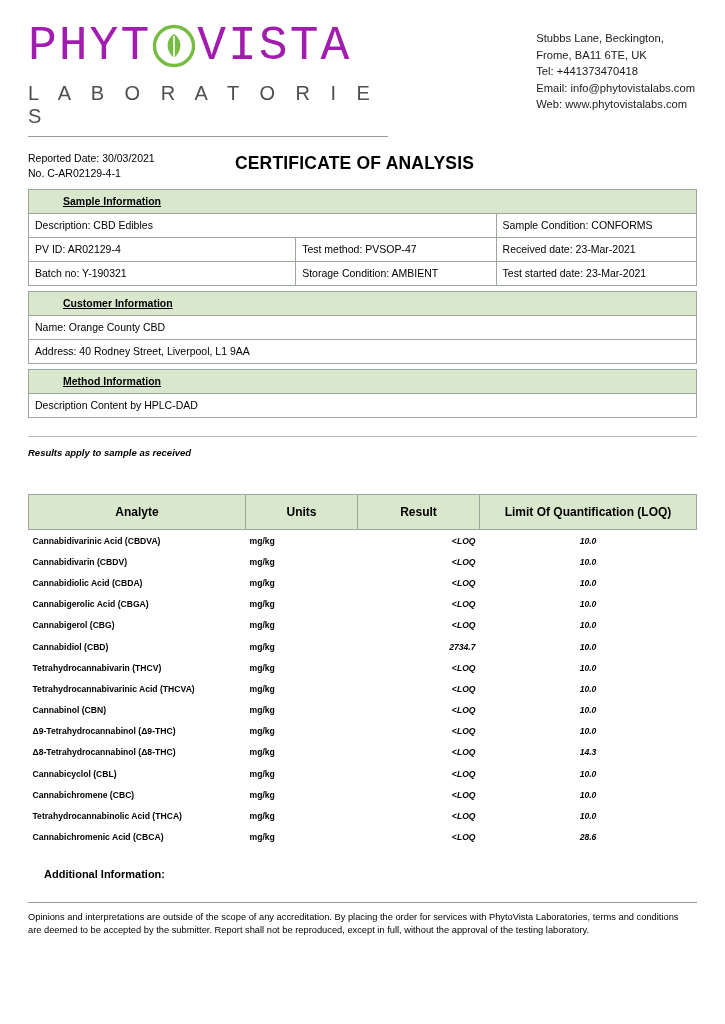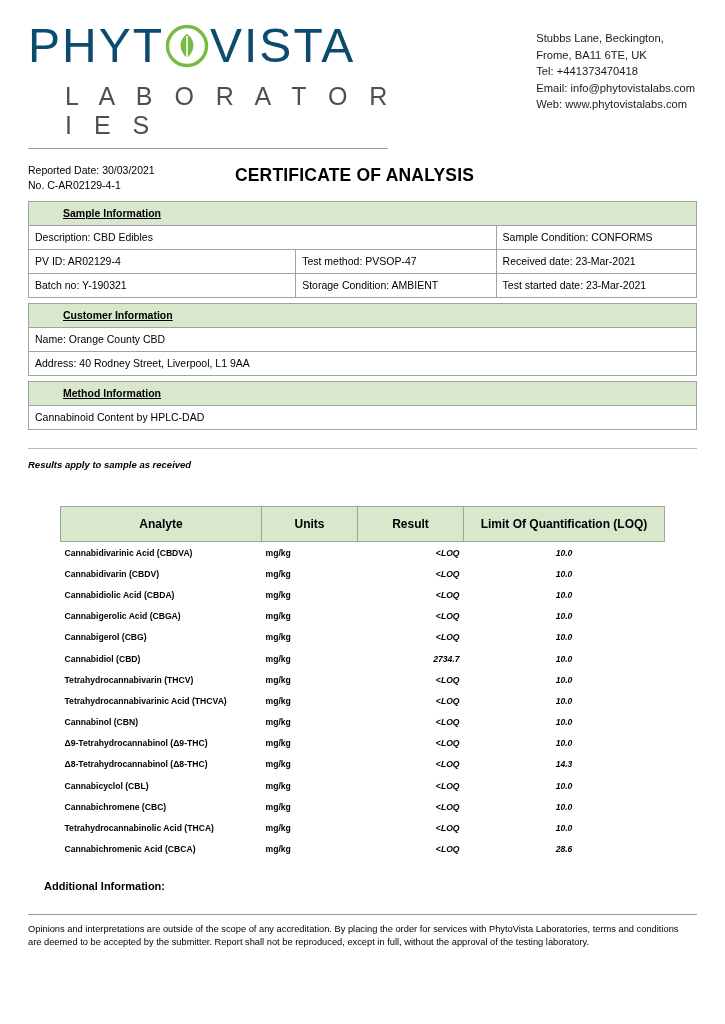--- a/index.html
+++ b/index.html
@@ -28,49 +28,48 @@
     display: flex;
     justify-content: space-between;
     align-items: flex-start;
     padding: 22px 30px 0 28px;
     box-sizing: border-box;
   }
   .logo-block {
     width: 380px;
   }
   .logo-word {
-    font-family: Liberation Sans, sans-serif;
+    font-family: Liberation Mono, monospace;
     font-size: 46px;
     letter-spacing: 1px;
-    color: #0c4a6e;
+    color: #a21caf;
     font-weight: 400;
     line-height: 1;
     display: flex;
     align-items: center;
   }
   .logo-word .lt {
     font-size: 48px;
     letter-spacing: 2px;
   }
   .leaf-mark {
     display: inline-block;
     width: 44px;
     height: 46px;
     position: relative;
     margin: 0 1px;
     vertical-align: middle;
   }
   .leaf-mark svg { display: block; }
   .logo-sub {
     margin-top: 12px;
-    font-size: 25px;
+    font-size: 20px;
     letter-spacing: 7.5px;
     color: #4f4f4f;
     font-weight: 400;
-    margin-left: 37px;
   }
   .logo-rule {
     margin-top: 8px;
     border-bottom: 1px solid #9a9a9a;
     width: 360px;
   }
   .contact {
     font-size: 11.2px;
     line-height: 16.5px;
     color: #1a1a1a;
@@ -152,21 +151,21 @@
     width: 600px;
     margin: 0 auto;
     border-collapse: collapse;
     table-layout: fixed;
   }
   table.analyte thead th {
     background: #d9e8cd;
     border: 1px solid #9aa79a;
     font-size: 12px;
     font-weight: bold;
-    padding: 10px 0;
+    padding: 10px 8px;
     text-align: center;
   }
   table.analyte tbody td {
     font-size: 8.6px;
     font-weight: bold;
     padding: 5.6px 4px;
     border: none;
   }
   td.c-analyte { text-align: left; padding-left: 18px; width: 200px;}
   td.c-units { text-align: left; padding-left: 20px; width: 95px;}
@@ -295,21 +294,21 @@
     </table>
 
     <div class="section-gap"></div>
 
     <table class="info">
       <tbody>
         <tr class="bandrow">
           <td><span class="band-label">Method Information</span></td>
         </tr>
         <tr>
-          <td>Cannabinoid Content by HPLC-DAD</td>
+          <td>Description Content by HPLC-DAD</td>
         </tr>
       </tbody>
     </table>
   </div>
 
   <div class="hr-thin"></div>
 
   <div class="results-note">Results apply to sample as received</div>
 
   <div class="analyte-wrap">

